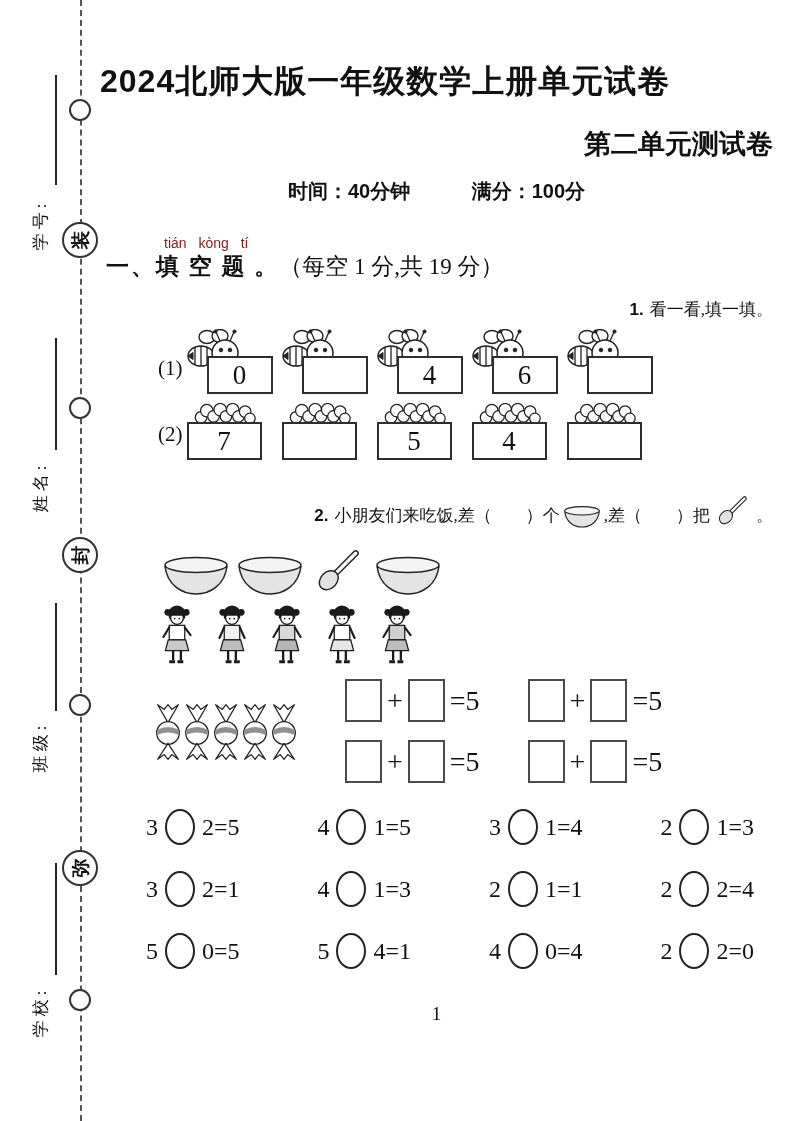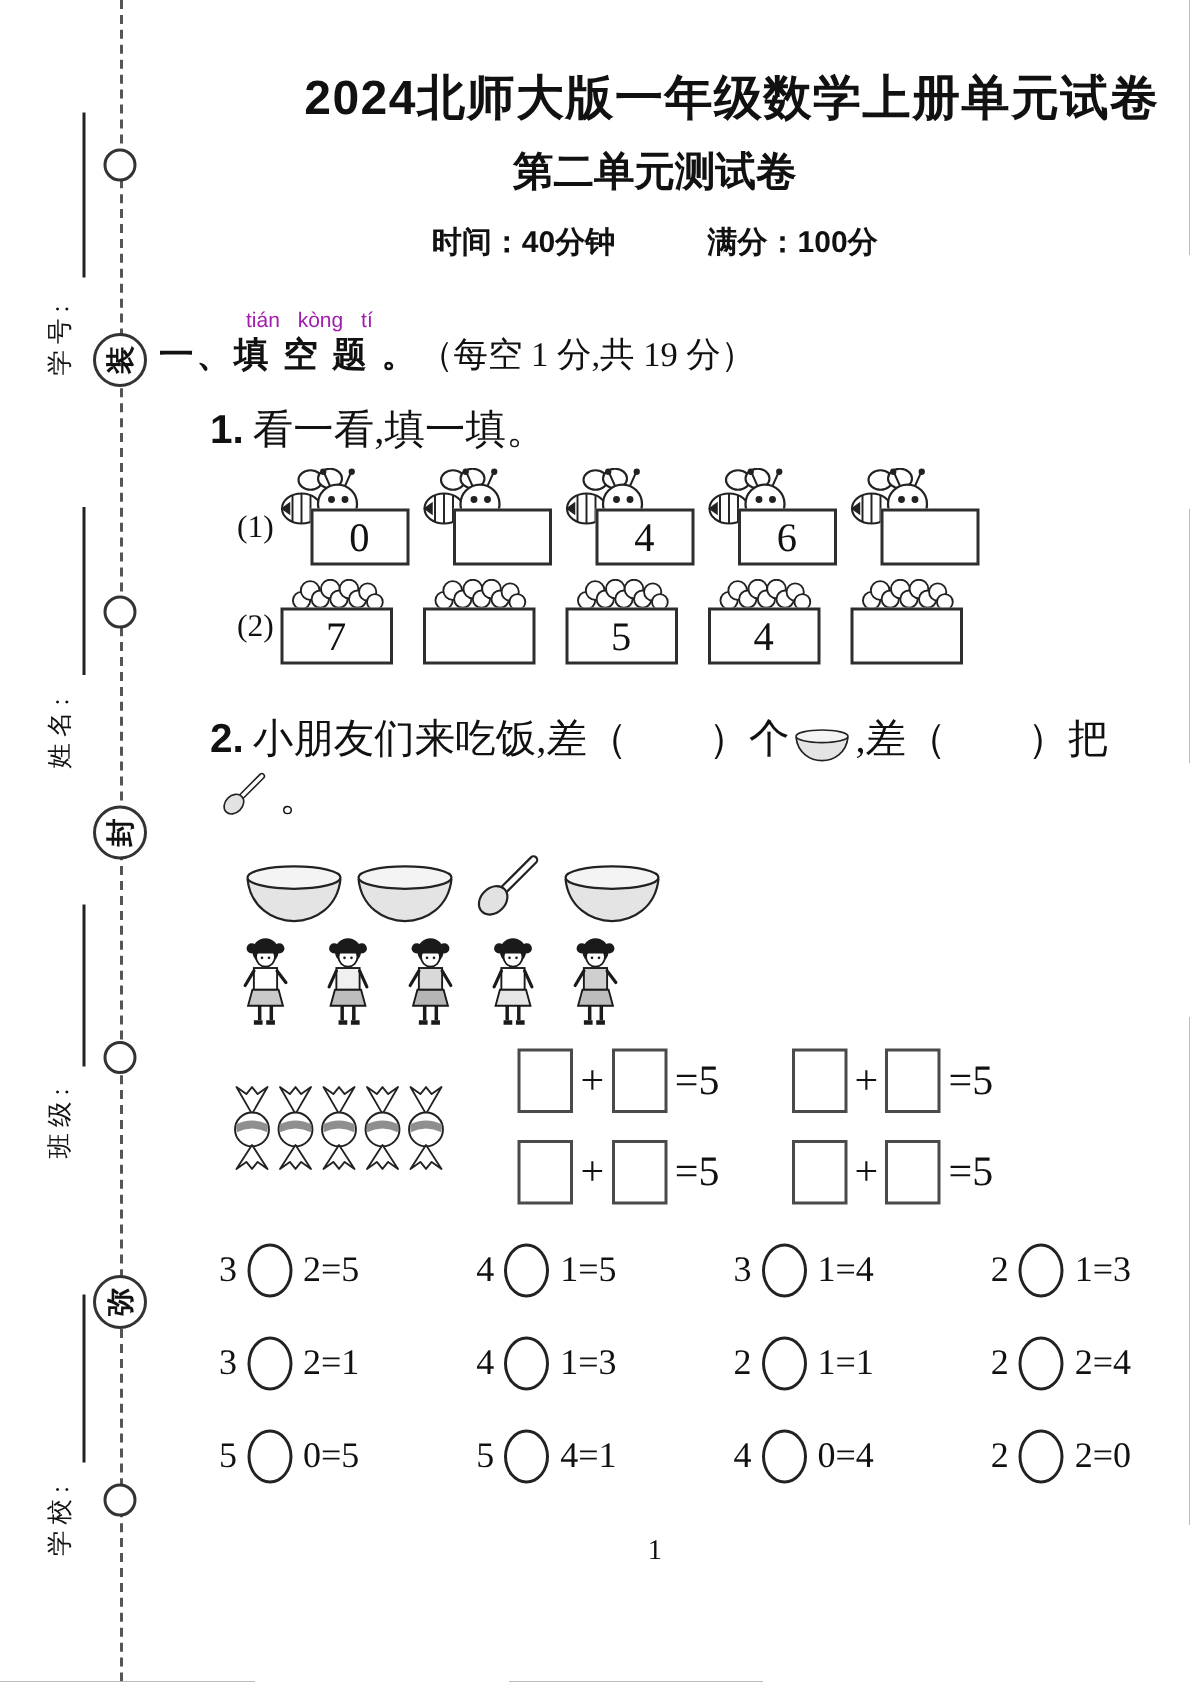--- a/index.html
+++ b/index.html
@@ -15,32 +15,32 @@
     border-radius:50%;background:#fff;box-sizing:border-box;}
   .seal{position:absolute;left:62px;width:36px;height:36px;border:2px solid #333;
     border-radius:50%;background:#fff;box-sizing:border-box;
     display:flex;align-items:center;justify-content:center;}
   .seal span{display:block;transform:rotate(-90deg);font-size:19px;font-weight:bold;}
   .wline{position:absolute;left:55px;width:0;border-left:2px solid #222;}
   .mlabel{position:absolute;left:40px;white-space:nowrap;font-size:17px;
     transform:translate(-50%,-50%) rotate(-90deg);letter-spacing:4px;}
   
   .content{position:absolute;left:100px;top:0;width:673px;}
-  .title{margin-top:44px;text-align:right;font-family:"Liberation Sans","DejaVu Sans",sans-serif;
+  .title{margin-top:60px;text-align:left;font-family:"Liberation Sans","DejaVu Sans",sans-serif;
     font-weight:bold;font-size:32px;letter-spacing:1px;}
-  .subtitle{margin-top:8px;text-align:center;font-family:"Liberation Sans","DejaVu Sans",sans-serif;
+  .subtitle{margin-top:22px;text-align:right;font-family:"Liberation Sans","DejaVu Sans",sans-serif;
     font-weight:bold;font-size:27px;}
   .meta{margin-top:16px;text-align:center;font-family:"Liberation Sans","DejaVu Sans",sans-serif;
     font-weight:bold;font-size:20px;}
   .meta span{margin:0 28px;}
   .pinyin{margin:30px 0 0 64px;font-family:"Liberation Sans","DejaVu Sans",sans-serif;
-    font-size:14px;color:#a21caf;word-spacing:8px;}
+    font-size:14px;color:#7f1d1d;word-spacing:8px;}
   .sec-head{margin:0 0 0 6px;font-size:23px;}
   .sec-head .bold{font-weight:bold;letter-spacing:2px;}
-  .q-head{margin:16px 0 0 40px;font-size:27px;}
+  .q-head{margin:16px 0 0 40px;font-size:17px;text-align:right;}
   .q-num{font-family:"Liberation Sans","DejaVu Sans",sans-serif;font-weight:bold;margin-right:6px;}
   
   .q1row{margin:8px 0 0 58px;display:flex;align-items:flex-end;}
   .q1row .rlabel{font-size:21px;margin-right:4px;padding-bottom:14px;}
   .cell{position:relative;width:95px;height:66px;}
   .cell.flower-cell{height:58px;}
   .cell .bee{position:absolute;left:0;top:0;}
   .cell .flowers{position:absolute;left:6px;top:0;}
   .numbox{position:absolute;box-sizing:border-box;border:2.2px solid #2e2e2e;background:#fff;
     display:flex;align-items:center;justify-content:center;font-size:27px;}

